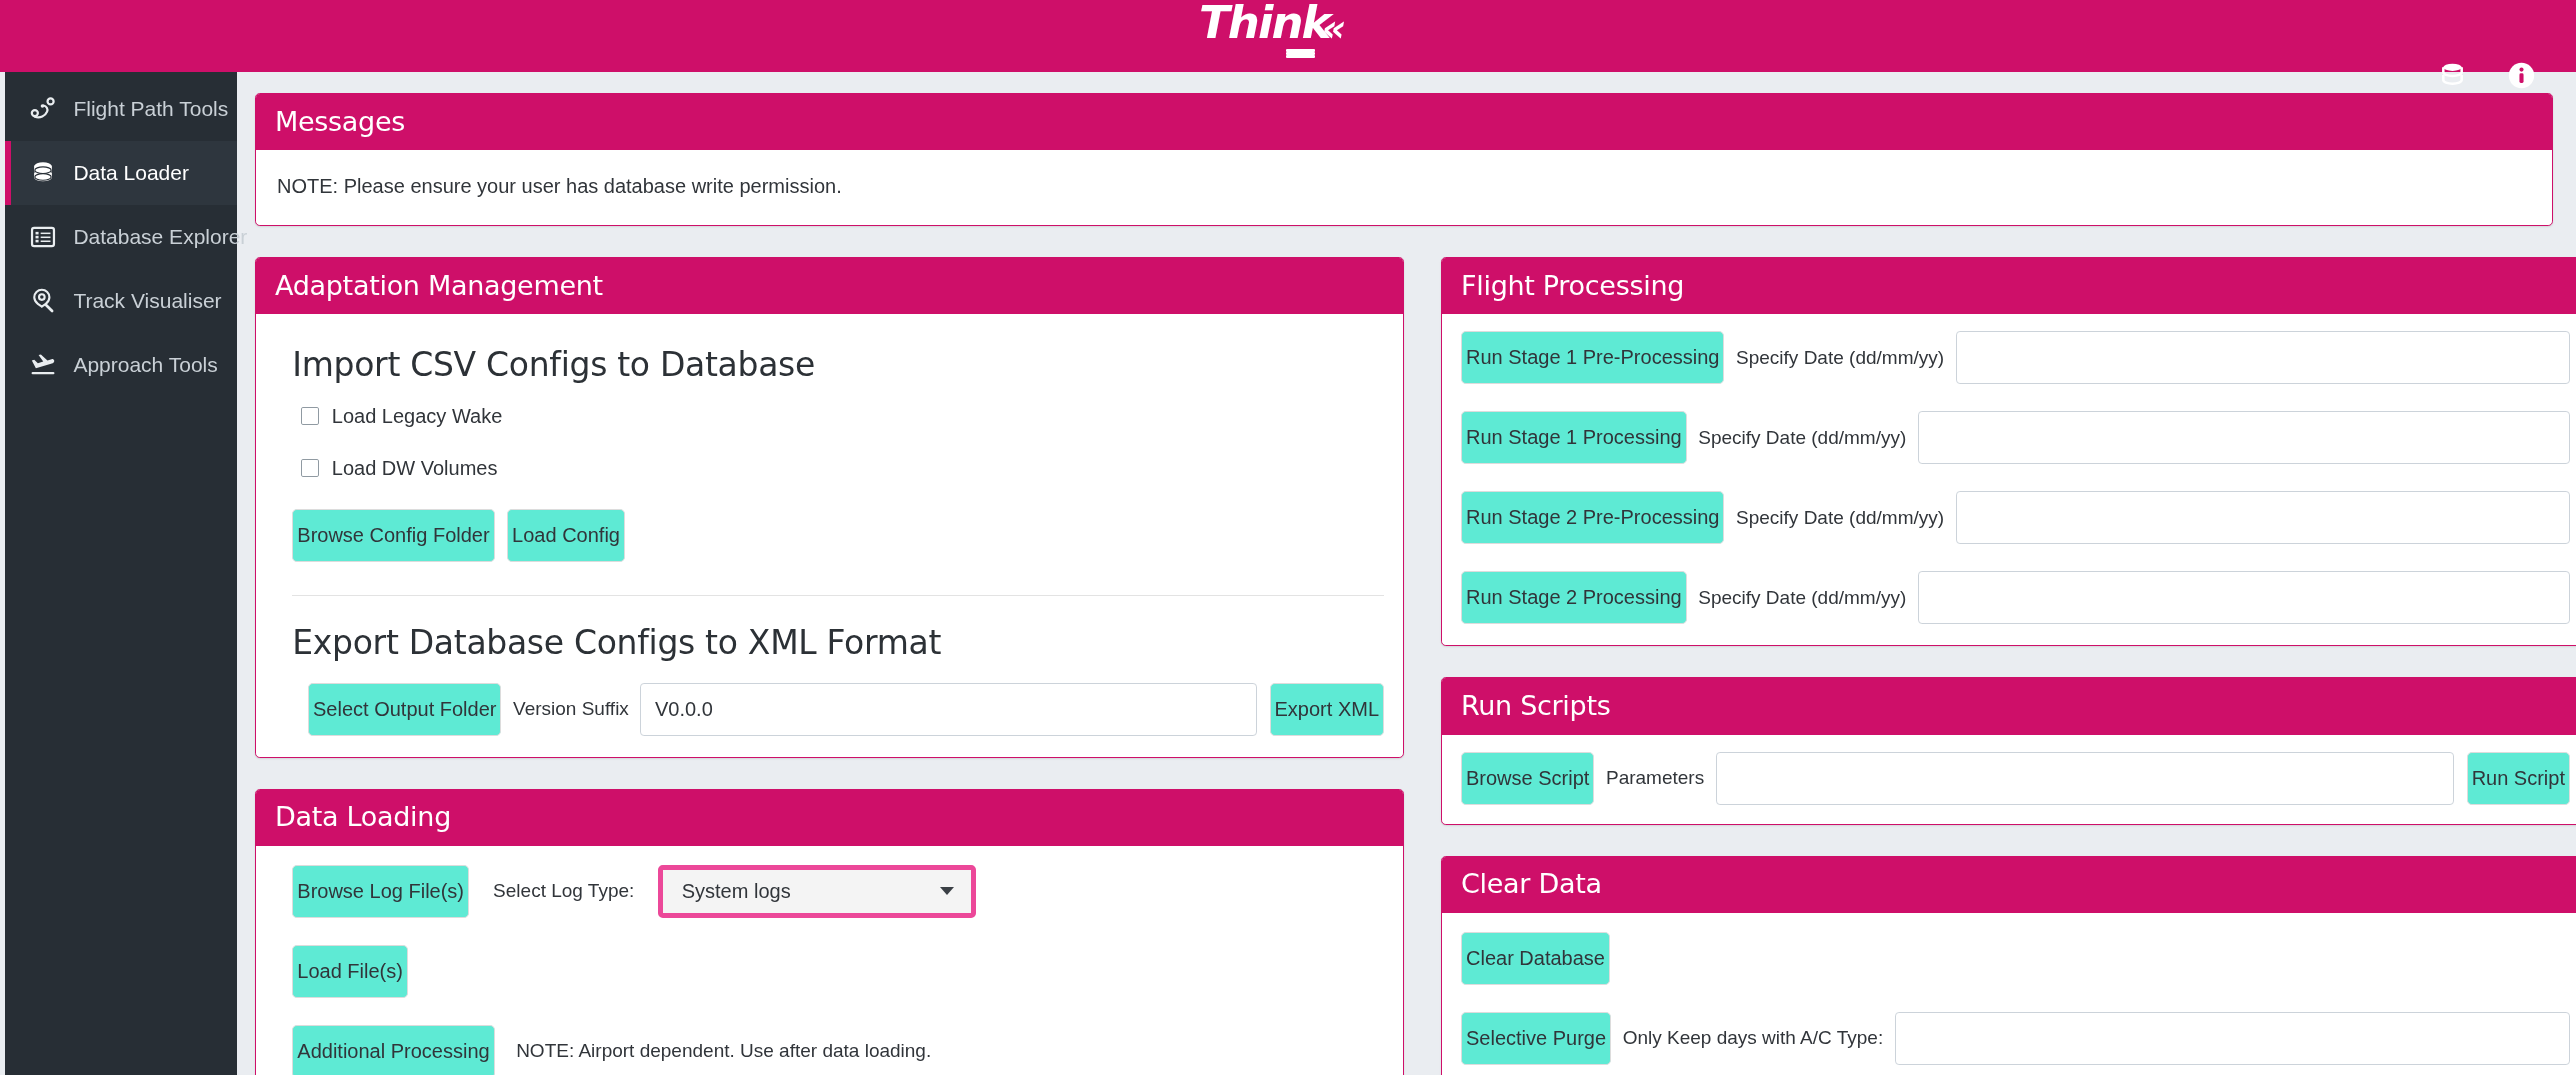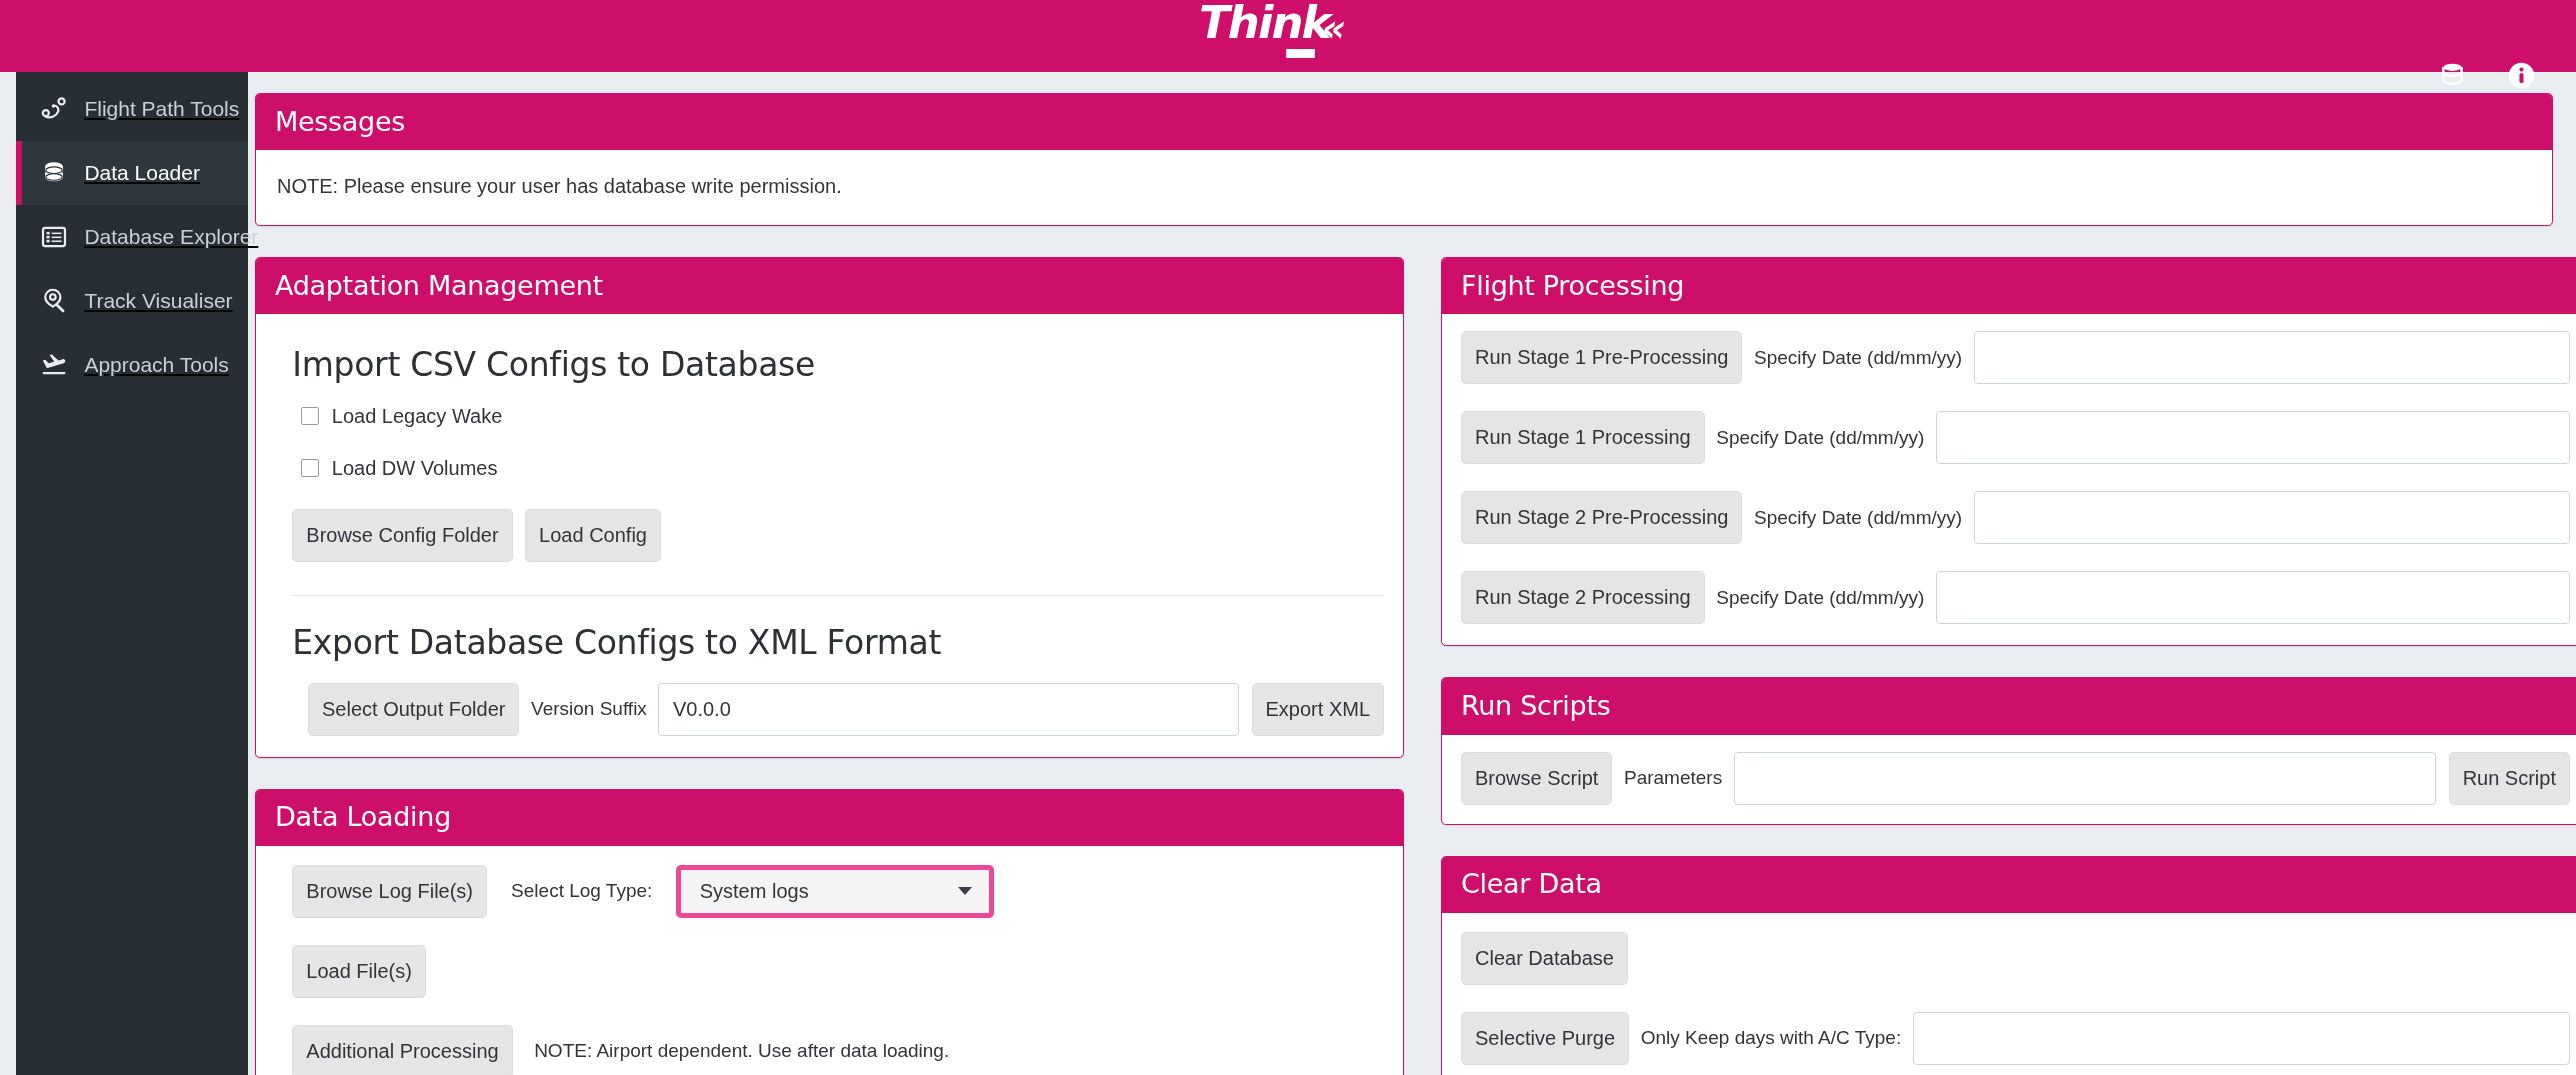--- a/index.html
+++ b/index.html
@@ -41,25 +41,24 @@
   }
   .hamburger span { display: block; height: 2.9px; background: #fff; border-radius: 1px; }
   .topbar-right {
     margin-left: auto; display: flex; align-items: center;
     gap: 40px; padding-right: 40px;
   }
   .ticon { width: 29px; height: 29px; display: block; cursor: pointer; }
 
   
   .sidebar {
-    position: absolute; top: 72px; left: 16px;
+    position: absolute; top: 72px; left: 5px;
     width: 232px; height: 1003px;
     background: #272e35;
     padding-top: 4.8px;
-    text-decoration: underline;
   }
   .side-item {
     position: relative;
     height: 64px; display: flex; align-items: center;
     padding-left: 24px; gap: 16.4px; cursor: pointer;
   }
   .side-item.active { background: #2e363e; }
   .side-item.active::before {
     content: ""; position: absolute; left: 0; top: 0;
     width: 5.8px; height: 100%; background: #ce0f69;
@@ -111,25 +110,25 @@
   .check-row { display: flex; align-items: center; gap: 12.5px; margin: 0 0 29px 26px; }
   .cbox {
     width: 18.3px; height: 18.3px; flex: 0 0 18.3px;
     border: 1.5px solid #909aa2; border-radius: 1.9px; background: #fff;
     cursor: pointer;
   }
   .check-label { font-size: 20px; color: #31353a; }
 
   .btn {
     display: inline-flex; align-items: center; justify-content: center;
-    background: #e5e5e5;
+    background: #5eead4;
     border: 1px solid #dcdcdc;
     border-radius: 4.8px;
     font-size: 20px; color: #31353a;
-    padding: 0 13px; height: 53px;
+    padding: 0 4px; height: 53px;
     white-space: nowrap; cursor: pointer;
     font-family: "Liberation Sans", sans-serif;
   }
   .btn-row { display: flex; align-items: center; gap: 12.5px; margin-left: 17.3px; }
 
   .hr { height: 1px; background: #e3e3e3; margin: 33px 0 0 17.3px; }
 
   .field-row { display: flex; align-items: center; margin-left: 33px; }
   .inline-label { font-size: 19px; color: #31353a; white-space: nowrap; padding: 0 11.6px; }
   .txtinput {

